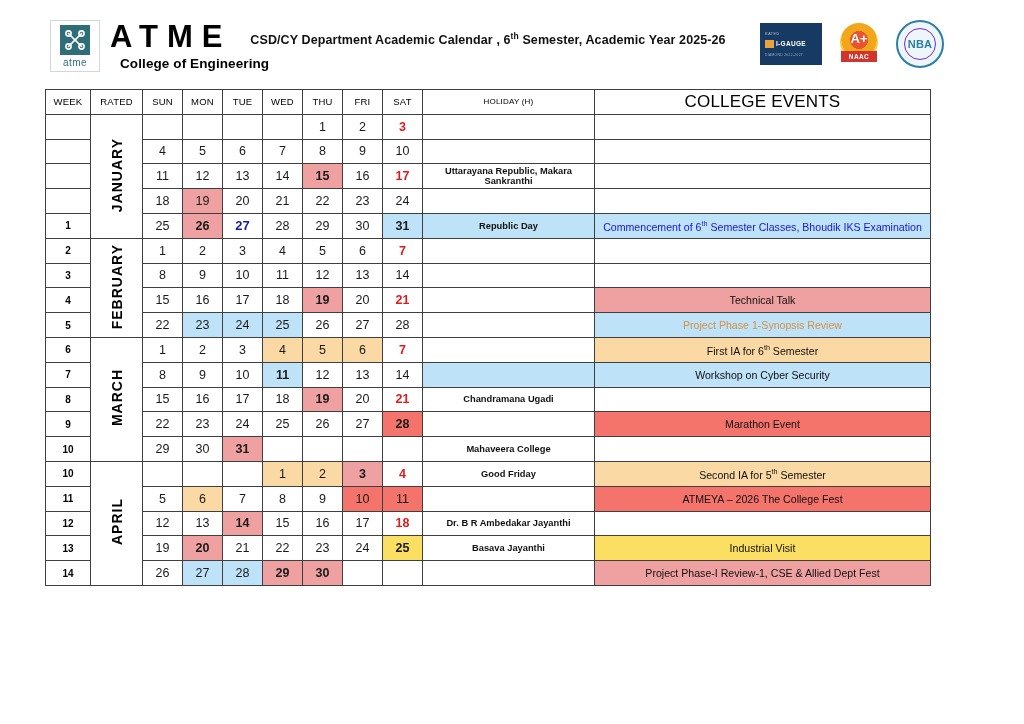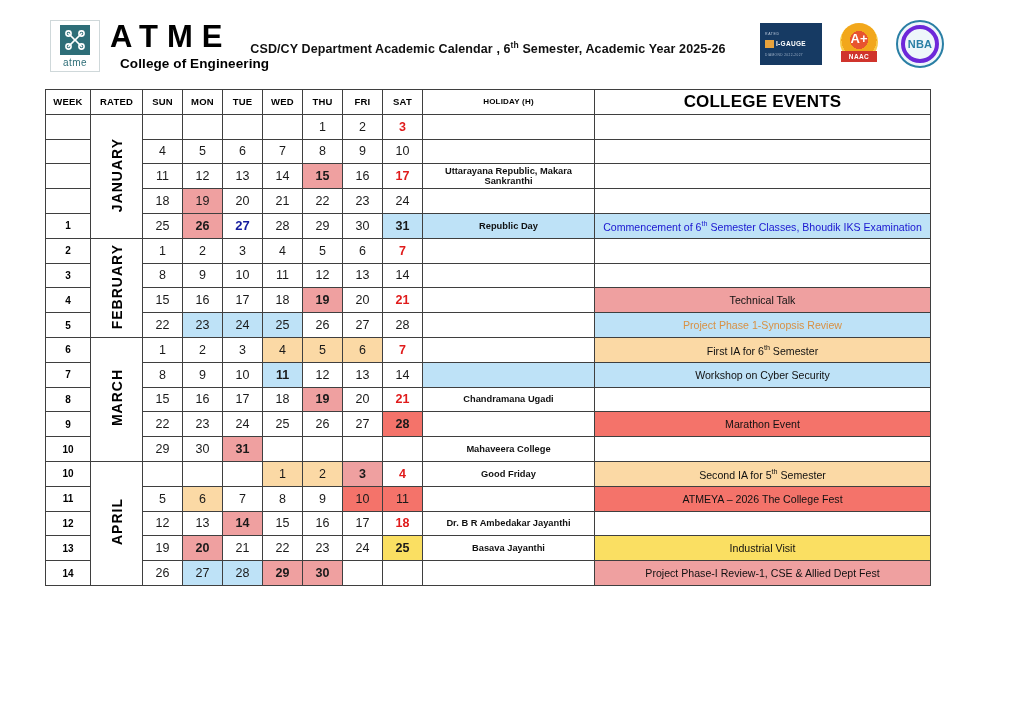--- a/index.html
+++ b/index.html
@@ -86,21 +86,21 @@
   .title-main {
     font-size: 17px;
     font-weight: bold;
     color: #1a16d0;
     letter-spacing: 0.2px;
   }
   .title-sub {
     font-size: 12.5px;
     font-weight: bold;
     color: #111;
-    margin-top: 12px;
+    margin-top: 3px;
     letter-spacing: 0.1px;
   }
   .title-sub sup { font-size: 8.5px; }
 
   .badges {
     position: absolute;
     right: 80px; top: 20px;
     display: flex;
     align-items: center;
     gap: 16px;
@@ -142,21 +142,21 @@
   }
   .badge-nba {
     width: 44px; height: 44px; border-radius: 50%;
     border: 2.5px solid #2a7fa5;
     background: #eef6fa;
     display:flex; align-items:center; justify-content:center;
     position: relative;
   }
   .badge-nba .inner {
     width: 30px; height: 30px; border-radius: 50%;
-    border: 4px solid #6d28d9;
+    border: 1px solid #6d28d9;
     display:flex; align-items:center; justify-content:center;
     font-size: 11px; font-weight: bold; color: #2a7fa5; letter-spacing: .2px;
   }
 
   
   .cal-wrap {
     position: absolute;
     left: 45px; top: 89px;
   }
   table.cal {
@@ -169,21 +169,21 @@
     padding: 0;
     text-align: center;
     vertical-align: middle;
     height: 24.8px;
     box-sizing: border-box;
     background: #ffffff;
   }
   thead th {
     background: #8db3d9;
     font-size: 9.5px;
-    font-weight: bold;
+    font-weight: normal;
     letter-spacing: .2px;
     height: 26px;
   }
   th.h-holiday { font-size: 8px; letter-spacing: .2px; }
   th.h-events  { font-size: 17px; letter-spacing: .2px; }
 
   col.c-week   { width: 45px; }
   col.c-month  { width: 52px; }
   col.c-day    { width: 40px; }
   col.c-hol    { width: 172px; }

